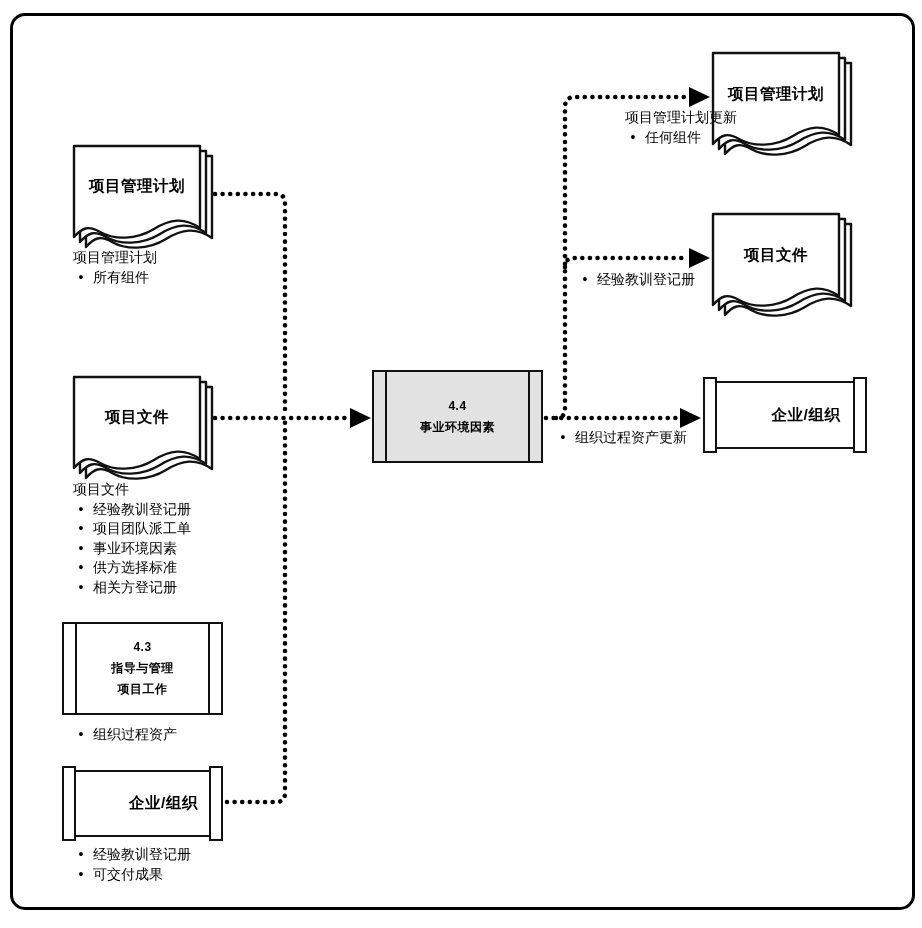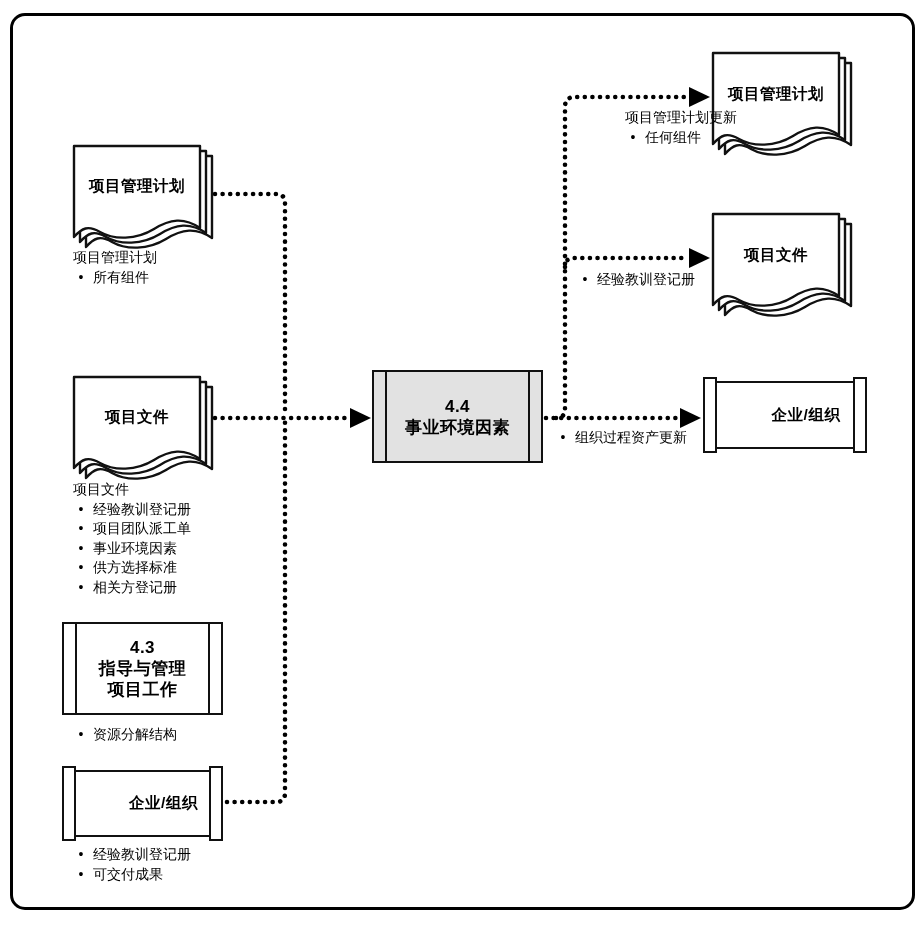--- a/index.html
+++ b/index.html
@@ -32,21 +32,21 @@
     background:#fff;border:2.6px solid #111;box-sizing:border-box;
   }
   .pbox .bar-l,.pbox .bar-r{
     position:absolute;top:0;bottom:0;width:0;border-left:2.2px solid #111;
   }
   .pbox .bar-l{left:11px;}
   .pbox .bar-r{right:11px;}
   .ptext{
     position:absolute;inset:0;
     display:flex;flex-direction:column;align-items:center;justify-content:center;
-    font-weight:bold;font-size:17px;line-height:21px;text-align:center;
+    font-weight:bold;font-size:12px;line-height:21px;text-align:center;
     letter-spacing:0.5px;
   }
   .eeo .body{
     position:absolute;left:11px;right:11px;top:4px;bottom:4px;
     border:2.6px solid #111;background:#fff;box-sizing:border-box;
   }
   .eeo .cap-l,.eeo .cap-r{
     position:absolute;top:0;bottom:0;width:14px;
     border:2.6px solid #111;background:#fff;box-sizing:border-box;
   }
@@ -165,21 +165,21 @@
         <span class="b-dot">•</span>
         <span class="b-txt">相关方登记册</span>
       </div>
     </div>
 </div>
 
 <div class="abs cap" style="left:73px;top:725px;">
   <div>
       <div class="b-row">
         <span class="b-dot">•</span>
-        <span class="b-txt">资源分解结构</span>
+        <span class="b-txt">组织过程资产</span>
       </div>
     </div>
 </div>
 
 <div class="abs cap" style="left:73px;top:845px;">
   <div>
       <div class="b-row">
         <span class="b-dot">•</span>
         <span class="b-txt">经验教训登记册</span>
       </div>

